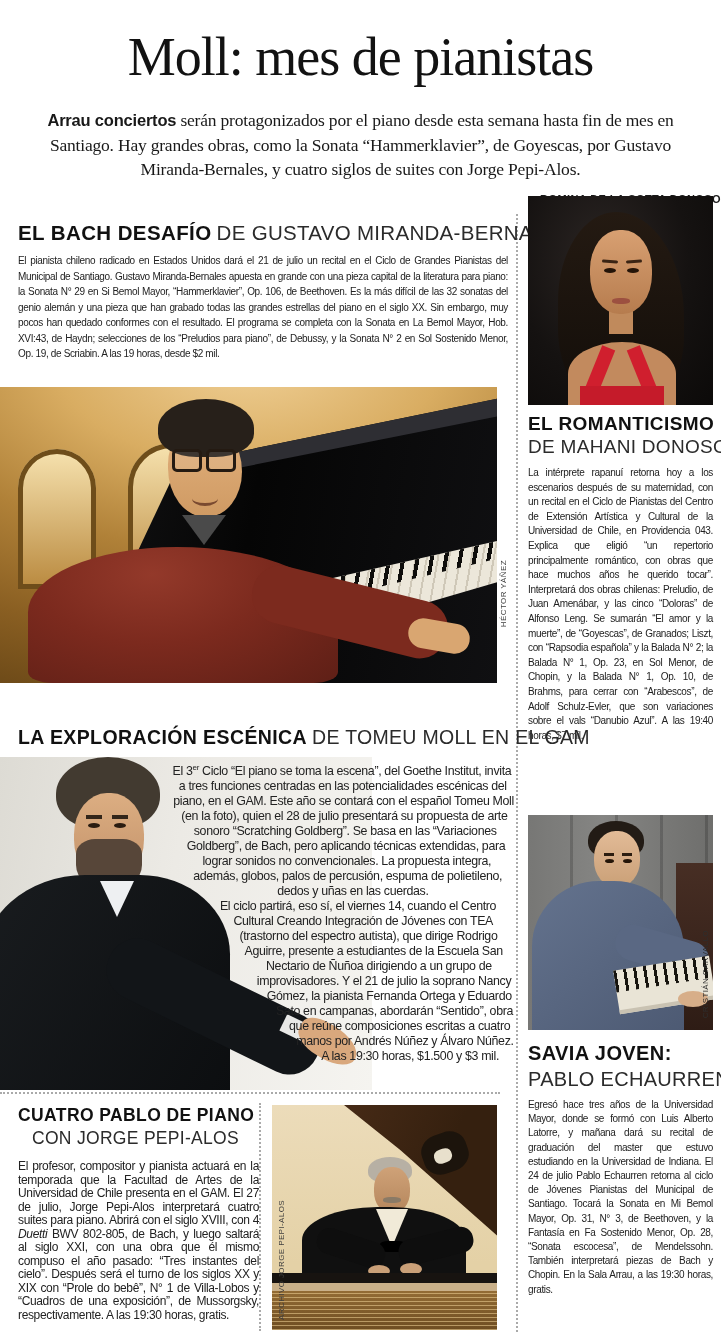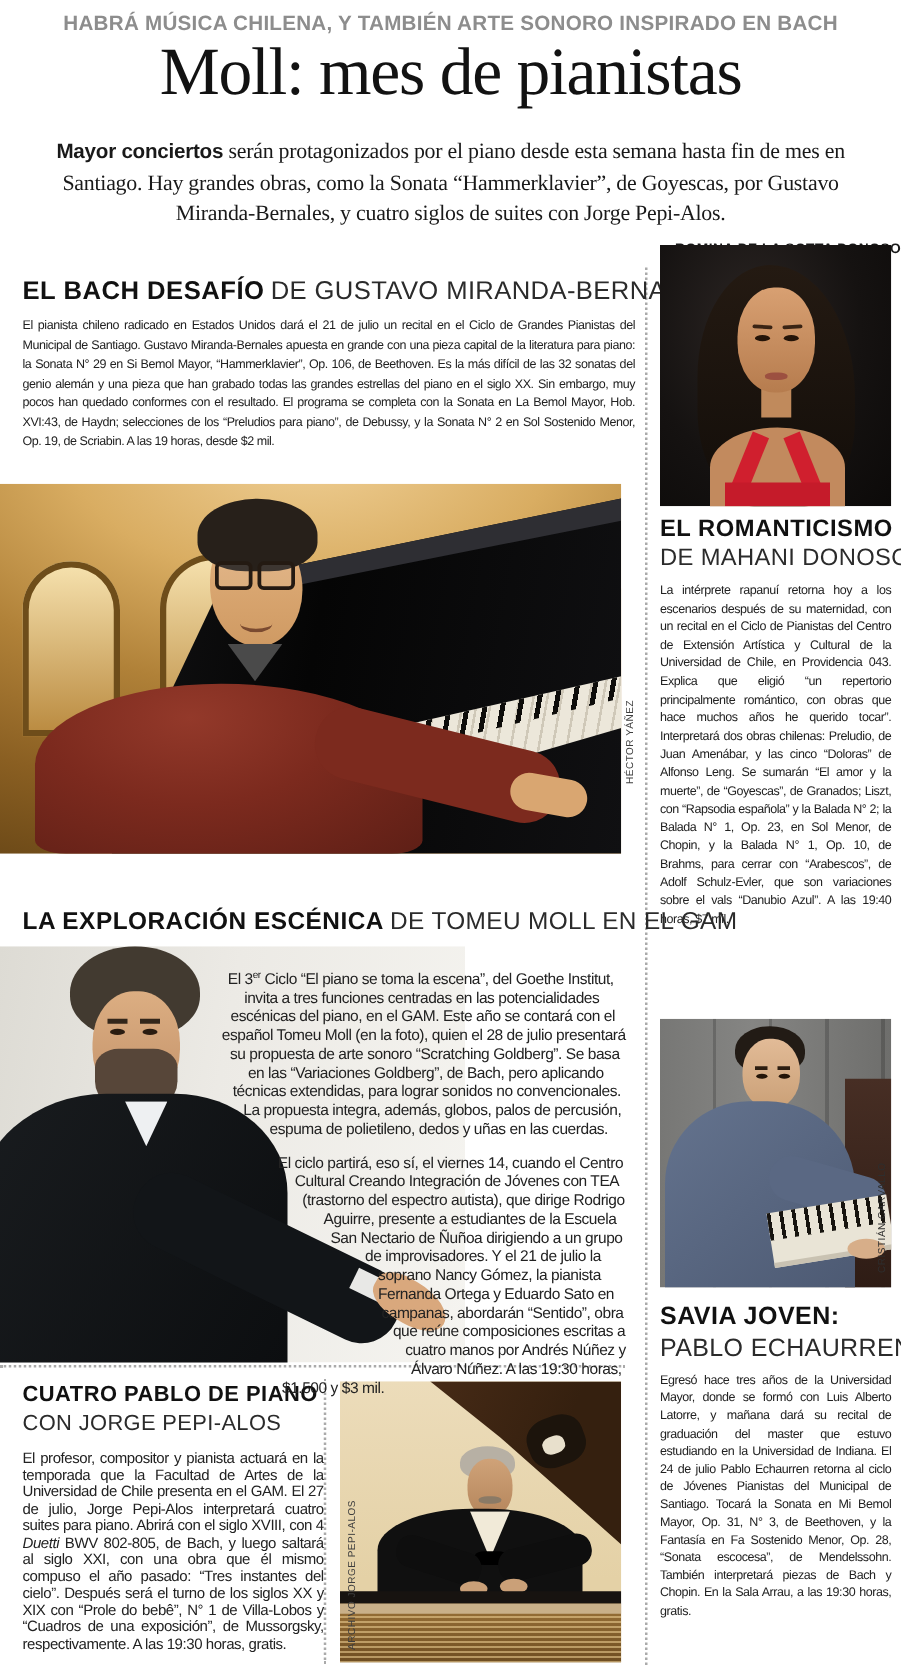--- a/index.html
+++ b/index.html
@@ -28,21 +28,21 @@
   .hline{display:block;}
   
   .btxt{font-size:10px;line-height:15.5px;letter-spacing:-.35px;text-align:justify;margin:0;color:#222;}
   .b1{top:253px;left:18px;width:490px;}
   .bcol{width:185px;left:528px;line-height:14.6px;}
   .b-rom{top:466px;}
   .b-savia{top:1098px;line-height:14.2px;}
   .b-cuatro{top:1160px;left:18px;width:241px;font-size:12px;line-height:13.5px;}
   .s2body{top:760px;left:18px;width:497px;height:332px;font-size:12.4px;line-height:15px;
           letter-spacing:-.35px;text-align:center;z-index:2;color:#222;}
-  .s2body p{margin:12px;}
+  .s2body p{margin:0;}
   .s2shape{float:left;width:340px;height:332px;
            shape-outside:polygon(0 0,42% 0,46% 38%,88% 100%,0 100%);shape-margin:6px;}
   .sup{font-size:8px;vertical-align:super;}
   .ital{font-style:italic;}
   
   .vrule{width:0;border-left:2px dotted #aaa;}
   .hrule{height:0;border-top:2px dotted #aaa;}
   .vr-main{left:516px;top:214px;height:1118px;}
   .vr-small{left:259px;top:1103px;height:228px;}
   .hr-cuatro{left:0;top:1092px;width:500px;}
@@ -155,23 +155,22 @@
   .j-strl{left:0;top:178px;width:225px;height:47px;
           background:repeating-linear-gradient(0deg,rgba(240,210,150,.55) 0 1px,transparent 1px 4px);}
   .j-damp{left:0;top:178px;width:225px;height:8px;background:#c9b089;}
   .cr4{left:277px;top:1200px;}
 </style>
 </head>
 <body>
 
 <div class="page">
 
-  <div class="abs kicker">HABRÁ MÚSICA CHILENA, Y TAMBIÉN ARTE SONORO INSPIRADO EN BACH</div>
   <h1 class="abs title">Moll: mes de pianistas</h1>
-  <p class="abs lead"><span class="lead-bold">Mayor conciertos</span><span> serán protagonizados por el piano desde esta semana hasta fin de mes en Santiago. Hay grandes obras, como la Sonata “Hammerklavier”, de Goyescas, por Gustavo Miranda-Bernales, y cuatro siglos de suites con Jorge Pepi-Alos.</span></p>
+  <p class="abs lead"><span class="lead-bold">Arrau conciertos</span><span> serán protagonizados por el piano desde esta semana hasta fin de mes en Santiago. Hay grandes obras, como la Sonata “Hammerklavier”, de Goyescas, por Gustavo Miranda-Bernales, y cuatro siglos de suites con Jorge Pepi-Alos.</span></p>
   <div class="abs byline">ROMINA DE LA SOTTA DONOSO</div>
 
   <div class="abs vrule vr-main"></div>
   <div class="abs hrule hr-cuatro"></div>
   <div class="abs vrule vr-small"></div>
 
   <div class="abs sh sh1"><span class="hb">EL BACH DESAFÍO</span><span class="hr">DE GUSTAVO MIRANDA-BERNALES</span></div>
   <p class="abs btxt b1">El pianista chileno radicado en Estados Unidos dará el 21 de julio un recital en el Ciclo de Grandes Pianistas del Municipal de Santiago. Gustavo Miranda-Bernales apuesta en grande con una pieza capital de la literatura para piano: la Sonata N° 29 en Si Bemol Mayor, “Hammerklavier”, Op. 106, de Beethoven. Es la más difícil de las 32 sonatas del genio alemán y una pieza que han grabado todas las grandes estrellas del piano en el siglo XX. Sin embargo, muy pocos han quedado conformes con el resultado. El programa se completa con la Sonata en La Bemol Mayor, Hob. XVI:43, de Haydn; selecciones de los “Preludios para piano”, de Debussy, y la Sonata N° 2 en Sol Sostenido Menor, Op. 19, de Scriabin. A las 19 horas, desde $2 mil.</p>
 
   <div class="abs photo ph1">
@@ -261,21 +260,21 @@
   <div class="abs credit cr3">CRISTIÁN CARVALLO</div>
 
   <div class="abs sh sh-savia">
     <span class="hb hline">SAVIA JOVEN:</span>
     <span class="hr hline" style="margin-left:0">PABLO ECHAURREN</span>
   </div>
   <p class="abs btxt bcol b-savia">Egresó hace tres años de la Universidad Mayor, donde se formó con Luis Alberto Latorre, y mañana dará su recital de graduación del master que estuvo estudiando en la Universidad de Indiana. El 24 de julio Pablo Echaurren retorna al ciclo de Jóvenes Pianistas del Municipal de Santiago. Tocará la Sonata en Mi Bemol Mayor, Op. 31, N° 3, de Beethoven, y la Fantasía en Fa Sostenido Menor, Op. 28, “Sonata escocesa”, de Mendelssohn. También interpretará piezas de Bach y Chopin. En la Sala Arrau, a las 19:30 horas, gratis.</p>
 
   <div class="abs sh sh-cuatro">
     <span class="hb hline">CUATRO PABLO DE PIANO</span>
-    <span class="hr hline" style="margin-left:0">CON JORGE PEPI-ALOS</span>
+    <span class="hr hline" style="margin-left:14px">CON JORGE PEPI-ALOS</span>
   </div>
   <p class="abs btxt b-cuatro"><span>El profesor, compositor y pianista actuará en la temporada que la Facultad de Artes de la Universidad de Chile presenta en el GAM. El 27 de julio, Jorge Pepi-Alos interpretará cuatro suites para piano. Abrirá con el siglo XVIII, con 4 </span><span class="ital">Duetti</span><span> BWV 802-805, de Bach, y luego saltará al siglo XXI, con una obra que él mismo compuso el año pasado: “Tres instantes del cielo”. Después será el turno de los siglos XX y XIX con “Prole do bebê”, N° 1 de Villa-Lobos y “Cuadros de una exposición”, de Mussorgsky, respectivamente. A las 19:30 horas, gratis.</span></p>
 
   <div class="abs photo ph5">
     <div class="abs j-bg"></div>
     <div class="abs j-lid"></div>
     <div class="abs j-refl"></div>
     <div class="abs j-refs"></div>
     <div class="abs j-hair"></div>
     <div class="abs j-face"></div>

